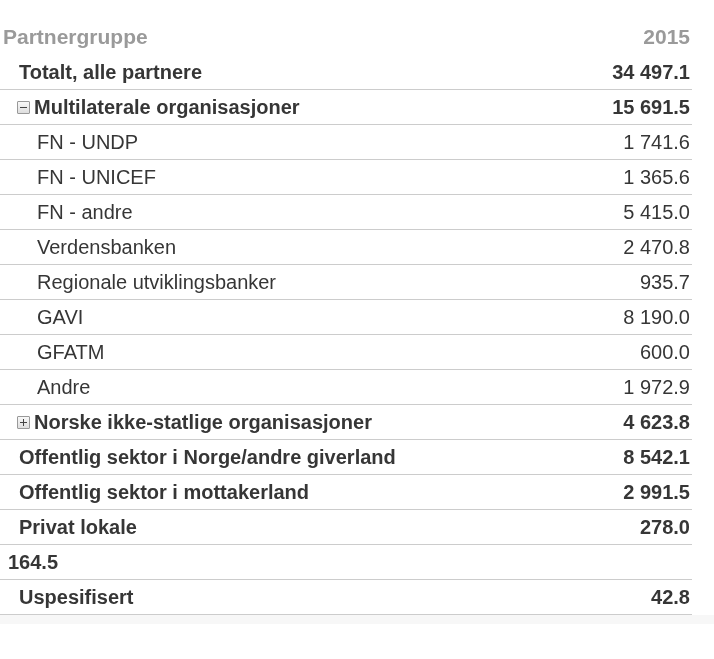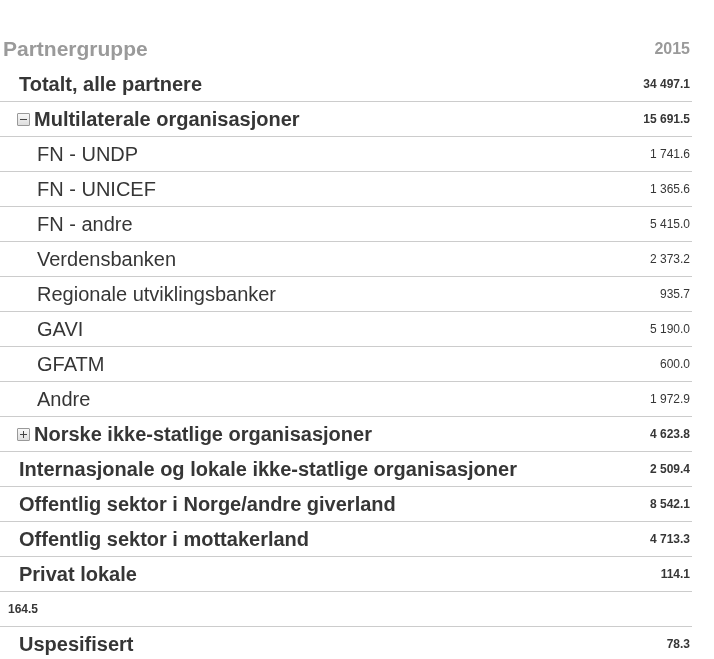--- a/index.html
+++ b/index.html
@@ -14,31 +14,30 @@
   html,body{width:714px;height:659px;background:#ffffff;overflow:hidden;}
   body{font-family:"Liberation Sans","DejaVu Sans",sans-serif;-webkit-font-smoothing:antialiased;}
 
   .table{width:692px;}
 
   .thead{
     height:55px;
     display:flex;
     align-items:center;
     padding:18px 2px 0 3px;
-    margin-top:12px;
   }
   .thead .col-title{
     flex:1;
     font-size:21px;
     font-weight:bold;
     color:var(--header-text);
     white-space:nowrap;
   }
   .thead .col-year{
-    font-size:16px;
+    font-size:21px;
     font-weight:bold;
     color:var(--header-text);
     text-align:left;
     white-space:nowrap;
   }
 
   .row{
     height:35px;
     display:flex;
     align-items:center;
@@ -52,21 +51,21 @@
     min-width:0;
     white-space:nowrap;
     overflow:hidden;
   }
   .row .label{
     font-size:20px;
     color:var(--row-text);
     white-space:nowrap;
   }
   .row .value{
-    font-size:12px;
+    font-size:20px;
     color:var(--row-text);
     text-align:right;
     white-space:nowrap;
     padding-left:8px;
   }
   .row.bold .label,.row.bold .value{font-weight:bold;}
 
   
   .row.level0 .label-wrap{padding-left:19px;}
   .row.level0.has-toggle .label-wrap{padding-left:17px;}
@@ -146,35 +145,35 @@
 
       <span class="label">FN - andre</span>
     </div>
     <div class="value">5 415.0</div>
   </div>
       <div class="row level1">
     <div class="label-wrap">
 
       <span class="label">Verdensbanken</span>
     </div>
-    <div class="value">2 373.2</div>
+    <div class="value">2 470.8</div>
   </div>
       <div class="row level1">
     <div class="label-wrap">
 
       <span class="label">Regionale utviklingsbanker</span>
     </div>
     <div class="value">935.7</div>
   </div>
       <div class="row level1">
     <div class="label-wrap">
 
       <span class="label">GAVI</span>
     </div>
-    <div class="value">5 190.0</div>
+    <div class="value">8 190.0</div>
   </div>
       <div class="row level1">
     <div class="label-wrap">
 
       <span class="label">GFATM</span>
     </div>
     <div class="value">600.0</div>
   </div>
       <div class="row level1">
     <div class="label-wrap">
@@ -186,52 +185,45 @@
       <div class="row level0 bold has-toggle">
     <div class="label-wrap">
       <span class="toggle plus"></span>
       <span class="label">Norske ikke-statlige organisasjoner</span>
     </div>
     <div class="value">4 623.8</div>
   </div>
       <div class="row level0 bold">
     <div class="label-wrap">
 
-      <span class="label">Internasjonale og lokale ikke-statlige organisasjoner</span>
-    </div>
-    <div class="value">2 509.4</div>
-  </div>
-      <div class="row level0 bold">
-    <div class="label-wrap">
-
       <span class="label">Offentlig sektor i Norge/andre giverland</span>
     </div>
     <div class="value">8 542.1</div>
   </div>
       <div class="row level0 bold">
     <div class="label-wrap">
 
       <span class="label">Offentlig sektor i mottakerland</span>
     </div>
-    <div class="value">4 713.3</div>
+    <div class="value">2 991.5</div>
   </div>
       <div class="row level0 bold">
     <div class="label-wrap">
 
       <span class="label">Privat lokale</span>
     </div>
-    <div class="value">114.1</div>
+    <div class="value">278.0</div>
   </div>
       <div class="row level0 bold">
     <div class="value">164.5</div>
   </div>
       <div class="row level0 bold">
     <div class="label-wrap">
 
       <span class="label">Uspesifisert</span>
     </div>
-    <div class="value">78.3</div>
+    <div class="value">42.8</div>
   </div>
     </div>
 
 </div>
 
 <div class="footer-strip"></div>
 
 </body></html>

